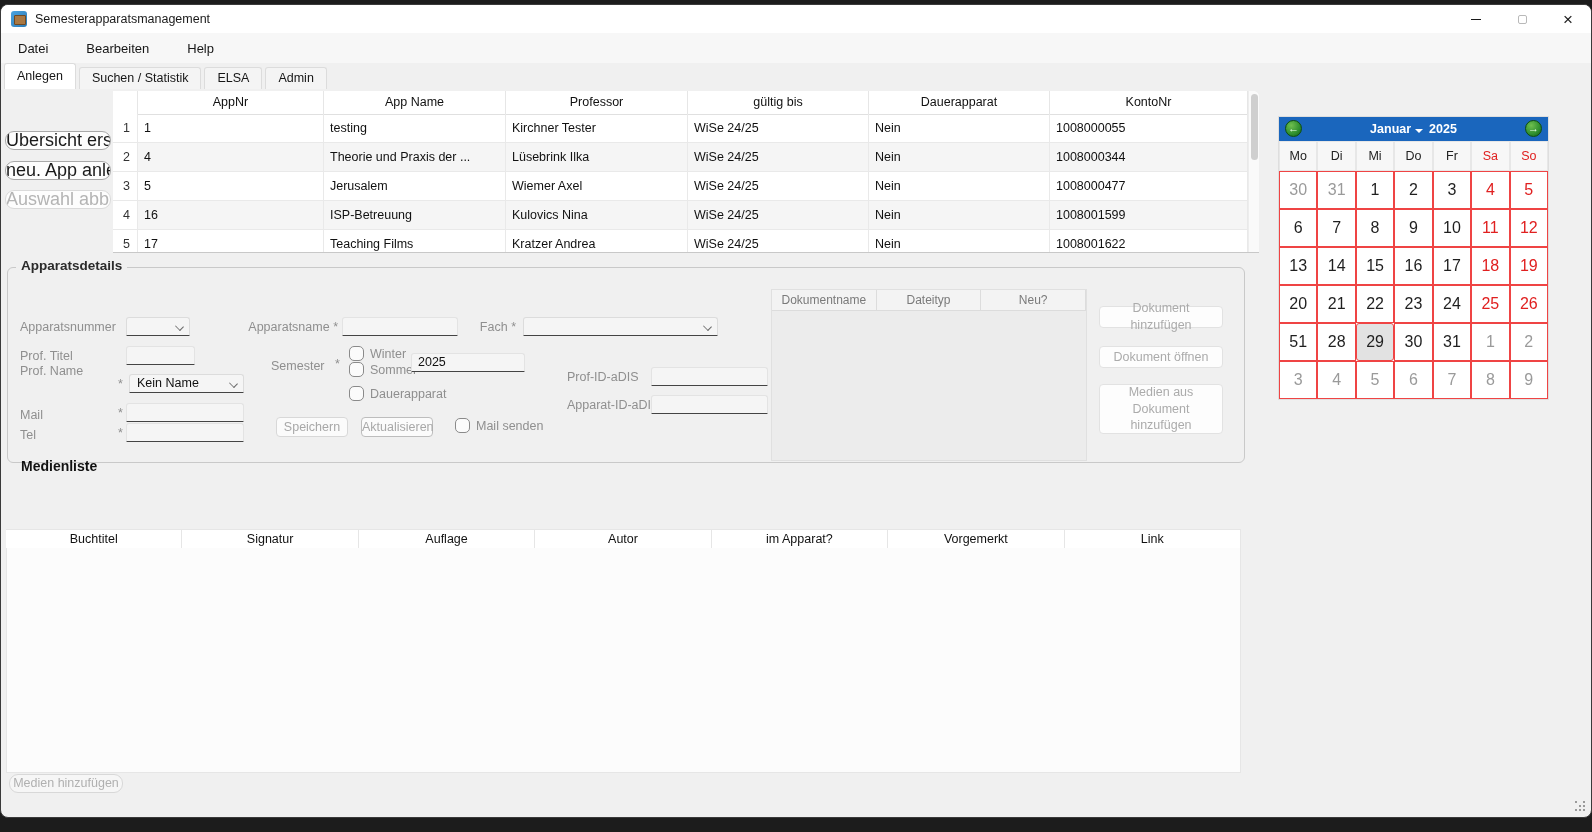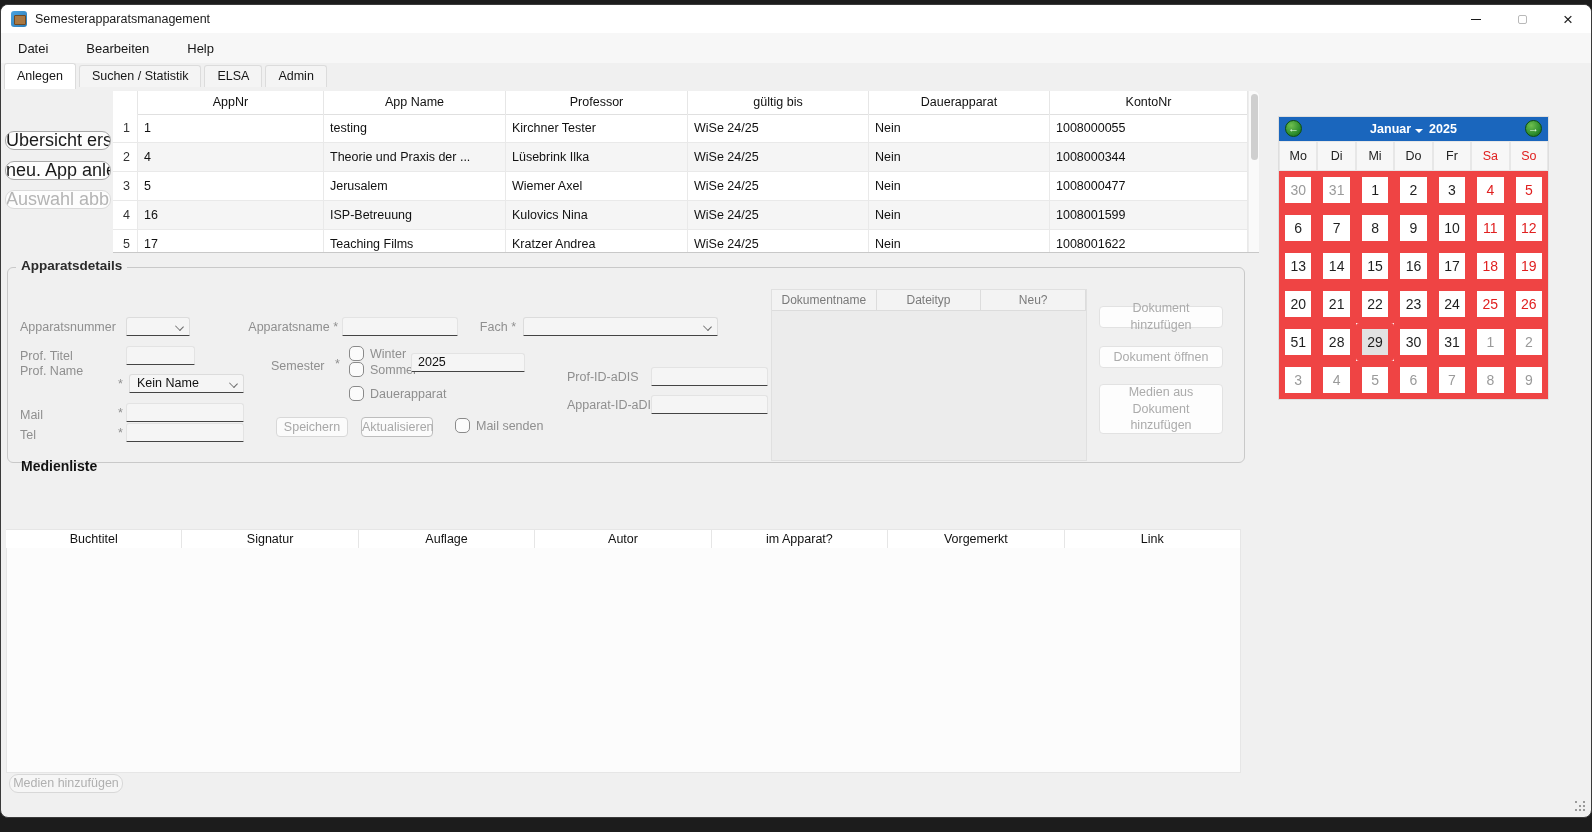--- a/index.html
+++ b/index.html
@@ -22,21 +22,21 @@
   .wb-max .box { width:9px; height:9px; border:1px solid #b9b9b9; border-radius:2px; }
   .wb-close .x { font-size:17px; line-height:1; color:#1a1a1a; }
 
   
   .menubar { position:absolute; left:0; top:28px; width:100%; height:30px; background:#f7f7f7;
              display:flex; align-items:center; padding-left:5px; }
   .menu-item { padding:5px 12px; font-size:13px; color:#161616; margin-right:14px; }
 
   
   .tabstrip { position:absolute; left:0; top:58px; width:100%; height:26px; display:flex;
-              align-items:center; padding-left:3px; }
+              align-items:flex-end; padding-left:3px; }
   .tab { height:22px; padding:3px 12px 0 12px; font-size:12.5px; color:#161616;
          background:#f4f4f4; border:1px solid #dcdcdc; border-bottom:none;
          border-radius:3px 3px 0 0; margin-right:3px; }
   .tab.active { height:26px; padding-top:5px; background:#ffffff; position:relative; z-index:2; }
 
   
   .side-btn { position:absolute; left:4px; width:106px; height:19px; font-size:18px;
               font-family:"Liberation Sans", sans-serif;
               color:#1a1a1a; background:#fdfdfd; border:1px solid #a9a9a9; border-radius:9px;
               text-align:center; line-height:17px; white-space:nowrap; overflow:hidden; }
@@ -73,21 +73,21 @@
   .cal-nav .arr { color:#eaffea; font-size:11px; line-height:1; font-weight:bold; }
   .nav-prev { left:6px; } .nav-next { right:6px; }
   .cal-title { display:flex; gap:6px; align-items:center; }
   .cal-caret { width:0; height:0; border-left:4px solid transparent; border-right:4px solid transparent;
                border-top:4px solid #ffffff; margin-left:-2px; margin-top:4px; }
   .cal-weekdays { display:grid; grid-template-columns:repeat(7,1fr); height:30px; }
   .wday { font-size:12.5px; color:#222; background:#f7f7f7; border:1px solid #e7e7e7;
           display:flex; align-items:center; justify-content:center; }
   .wday.red { color:var(--weekend,#e02020); }
   .cal-grid { display:grid; grid-template-columns:repeat(7,1fr); grid-auto-rows:38px; }
-  .day { font-size:14px; color:#1f1f1f; border:6px solid #ef4444; display:flex;
+  .day { font-size:16px; color:#1f1f1f; border:1px solid #ef4444; display:flex;
          align-items:center; justify-content:center; background:#fff; }
   .day.m { color:#9a9a9a; }
   .day.w { color:var(--weekend,#e02020); }
   .day.sel { background:#e2e2e2; border-radius:3px; }
 
   
   .groupbox { position:absolute; left:6px; top:262px; width:1238px; height:196px;
               border:1px solid #c9c9c9; border-radius:6px; }
   .gb-legend { position:absolute; left:8px; top:-10px; background:#f0f0f0; padding:0 5px;
                font-size:13.5px; font-weight:bold; color:#2b2b2b; }

